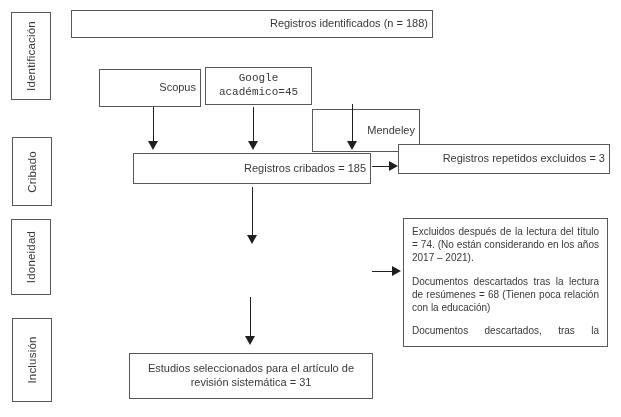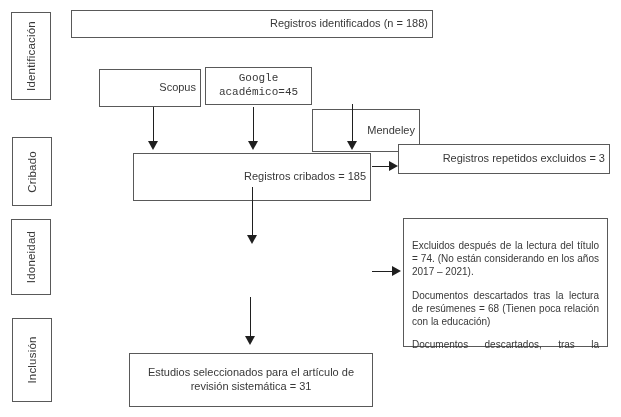--- a/index.html
+++ b/index.html
@@ -44,21 +44,21 @@
     white-space: nowrap;
     font-size: 11.5px;
     color: #383838;
     letter-spacing: 0.2px;
   }
   .exclusion {
     position: absolute;
     border: 1px solid #595959;
     background: #ffffff;
     box-sizing: border-box;
-    padding: 20px 8px 4px 8px;
+    padding: 6px 8px 4px 8px;
     font-size: 10px;
     line-height: 1.32;
     text-align: justify;
     color: #383838;
   }
   .exclusion p {
     margin: 0 0 10px 0;
   }
   .exclusion p:last-child {
     margin-bottom: 18px;
@@ -127,21 +127,21 @@
 
   <div class="vline" style="left:153px; top:107px; height:35px;"></div>
   <div class="head-down" style="left:148px; top:141px;"></div>
 
   <div class="vline" style="left:253px; top:107px; height:35px;"></div>
   <div class="head-down" style="left:248px; top:141px;"></div>
 
   <div class="vline" style="left:352px; top:104px; height:38px;"></div>
   <div class="head-down" style="left:347px; top:141px;"></div>
 
-  <div class="box" style="left:133px; top:153px; width:238px; height:48px;">
+  <div class="box" style="left:133px; top:153px; width:238px; height:31px;">
     <span>Registros cribados = 185</span>
   </div>
 
   <div class="hline" style="left:372px; top:166px; width:18px;"></div>
   <div class="head-right" style="left:389px; top:161px;"></div>
 
   <div class="box" style="left:398px; top:144px; width:212px; height:30px;">
     <span>Registros repetidos excluidos = 3</span>
   </div>
 
@@ -154,17 +154,17 @@
 
   <div class="exclusion" style="left:403px; top:218px; width:205px; height:129px;">
     <p>Excluidos después de la lectura del título = 74. (No están considerando en los años 2017 – 2021).</p>
     <p>Documentos descartados tras la lectura de resúmenes = 68 (Tienen poca relación con la educación)</p>
     <p class="stretch">Documentos descartados, tras la</p>
   </div>
 
   <div class="vline" style="left:250px; top:297px; height:40px;"></div>
   <div class="head-down" style="left:245px; top:336px;"></div>
 
-  <div class="box" style="left:129px; top:353px; width:244px; height:54px;">
+  <div class="box" style="left:129px; top:353px; width:244px; height:46px;">
     <span>Estudios seleccionados para el artículo de revisión sistemática = 31</span>
   </div>
 
 </div>
 
 </body></html>

